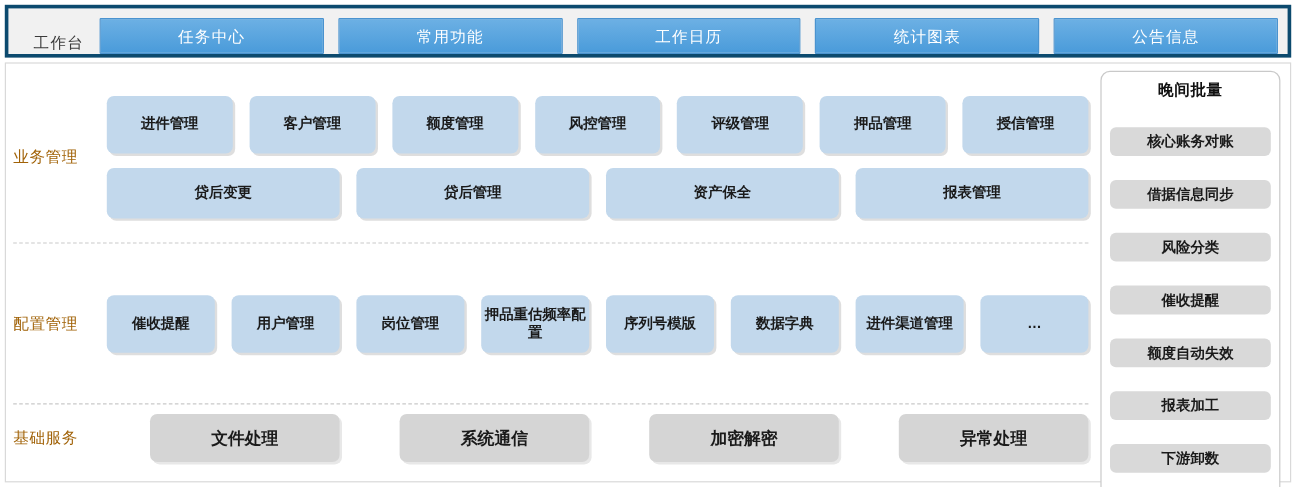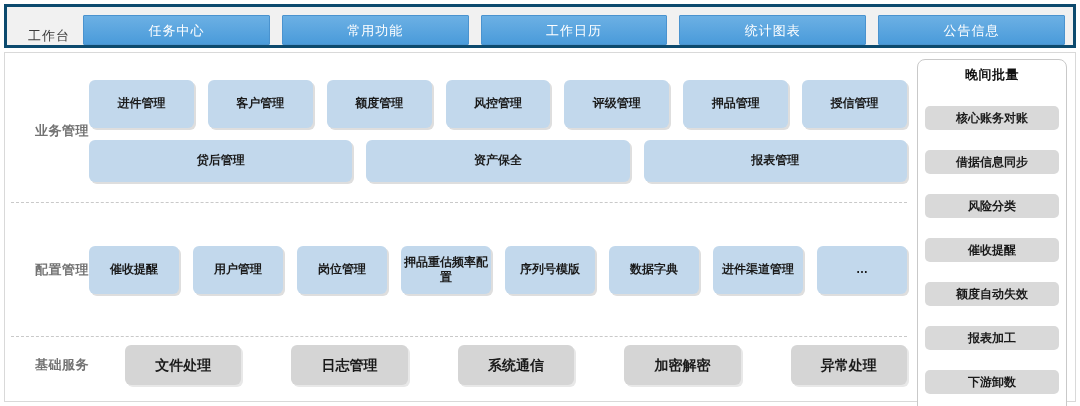--- a/index.html
+++ b/index.html
@@ -88,24 +88,24 @@
     align-items: center;
     box-sizing: border-box;
   }
   .sect-biz    { height: 143px; }
   .sect-cfg    { height: 134px; border-top: 1px dashed #c9c9c9; }
   .sect-basic  { height: 57px;  border-top: 1px dashed #c9c9c9; }
 
   .sect-label {
     flex: 0 0 78px;
     width: 78px;
-    text-align: right;
-    font-size: 13px;
-    font-weight: bold;
-    color: #737373;
+    text-align: left;
+    font-size: 13px;
+    font-weight: normal;
+    color: #a16207;
     letter-spacing: 0.5px;
   }
   .sect-rows {
     flex: 1 1 auto;
     display: flex;
     flex-direction: column;
     gap: 12px;
     min-width: 0;
   }
   .row {
@@ -231,20 +231,21 @@
           <div class="row">
             <div class="tile tile-blue">进件管理</div>
             <div class="tile tile-blue">客户管理</div>
             <div class="tile tile-blue">额度管理</div>
             <div class="tile tile-blue">风控管理</div>
             <div class="tile tile-blue">评级管理</div>
             <div class="tile tile-blue">押品管理</div>
             <div class="tile tile-blue">授信管理</div>
           </div>
           <div class="row">
+            <div class="tile tile-blue-wide">贷后变更</div>
             <div class="tile tile-blue-wide">贷后管理</div>
             <div class="tile tile-blue-wide">资产保全</div>
             <div class="tile tile-blue-wide">报表管理</div>
           </div>
         </div>
       </div>
 
       <div class="sect sect-cfg">
         <div class="sect-label">配置管理</div>
         <div class="sect-rows">
@@ -259,21 +260,20 @@
             <div class="tile tile-blue">…</div>
           </div>
         </div>
       </div>
 
       <div class="sect sect-basic">
         <div class="sect-label">基础服务</div>
         <div class="sect-rows">
           <div class="row">
             <div class="tile tile-grey">文件处理</div>
-            <div class="tile tile-grey">日志管理</div>
             <div class="tile tile-grey">系统通信</div>
             <div class="tile tile-grey">加密解密</div>
             <div class="tile tile-grey">异常处理</div>
           </div>
         </div>
       </div>
 
     </div>
 
     <div class="right-col">

